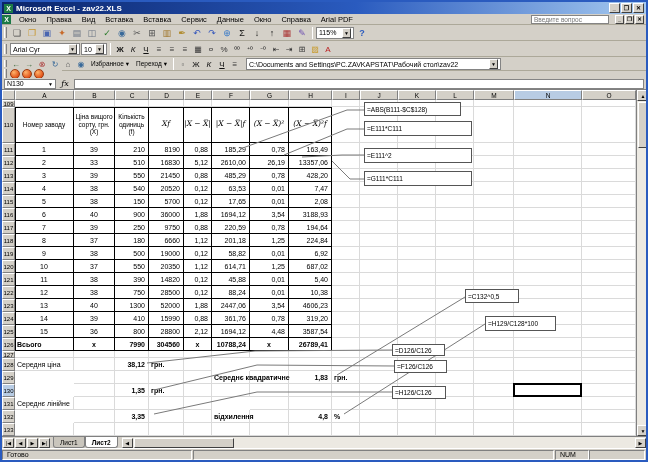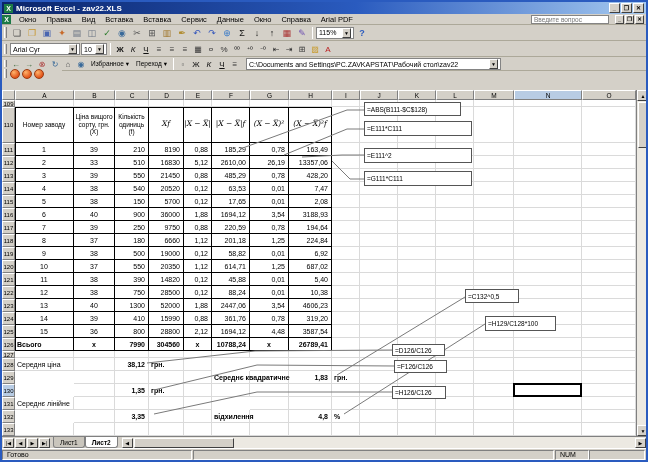--- a/index.html
+++ b/index.html
@@ -216,20 +216,28 @@
 
   <div class="abs toolbar" style="top:67px;width:60px;height:13px;border-bottom:none;">
     <span class="grip"></span>
     <span id="pdf-icons" style="display:flex;align-items:center;">
         <div class="pdfdot"></div>
         <div class="pdfdot"></div>
         <div class="pdfdot"></div>
       </span>
   </div>
 
+  <div class="abs formulabar">
+    <span class="namebox">
+      <span>N130</span>
+        <span class="arr">▼</span>
+    </span>
+    <span class="fxbtn">ƒx</span>
+    <span class="fm-field"></span>
+  </div>
 
   <div class="abs sheet">
     <div class="abs corner"></div>
     <div id="colheads">
         <div class="abs colhead" style="left: 13px; top: 0px; width: 59px; height: 10px;">A</div>
         <div class="abs colhead" style="left: 72px; top: 0px; width: 41px; height: 10px;">B</div>
         <div class="abs colhead" style="left: 113px; top: 0px; width: 34px; height: 10px;">C</div>
         <div class="abs colhead" style="left: 147px; top: 0px; width: 35px; height: 10px;">D</div>
         <div class="abs colhead" style="left: 182px; top: 0px; width: 28px; height: 10px;">E</div>
         <div class="abs colhead" style="left: 210px; top: 0px; width: 38px; height: 10px;">F</div>

